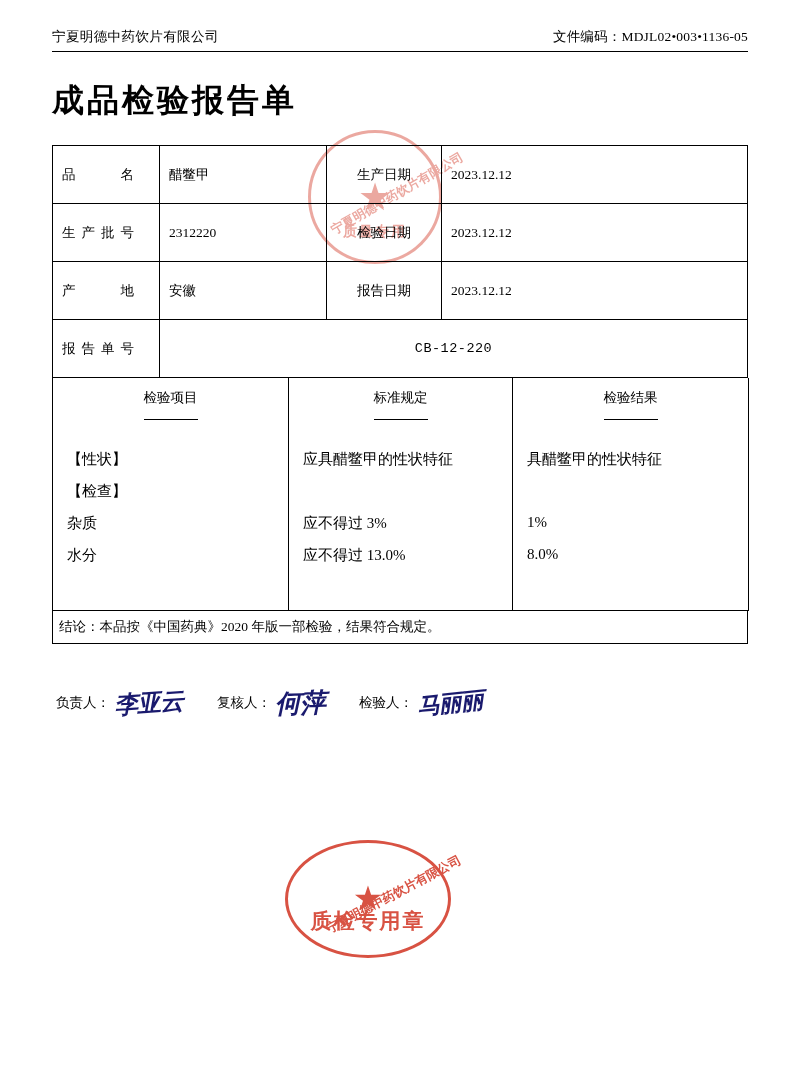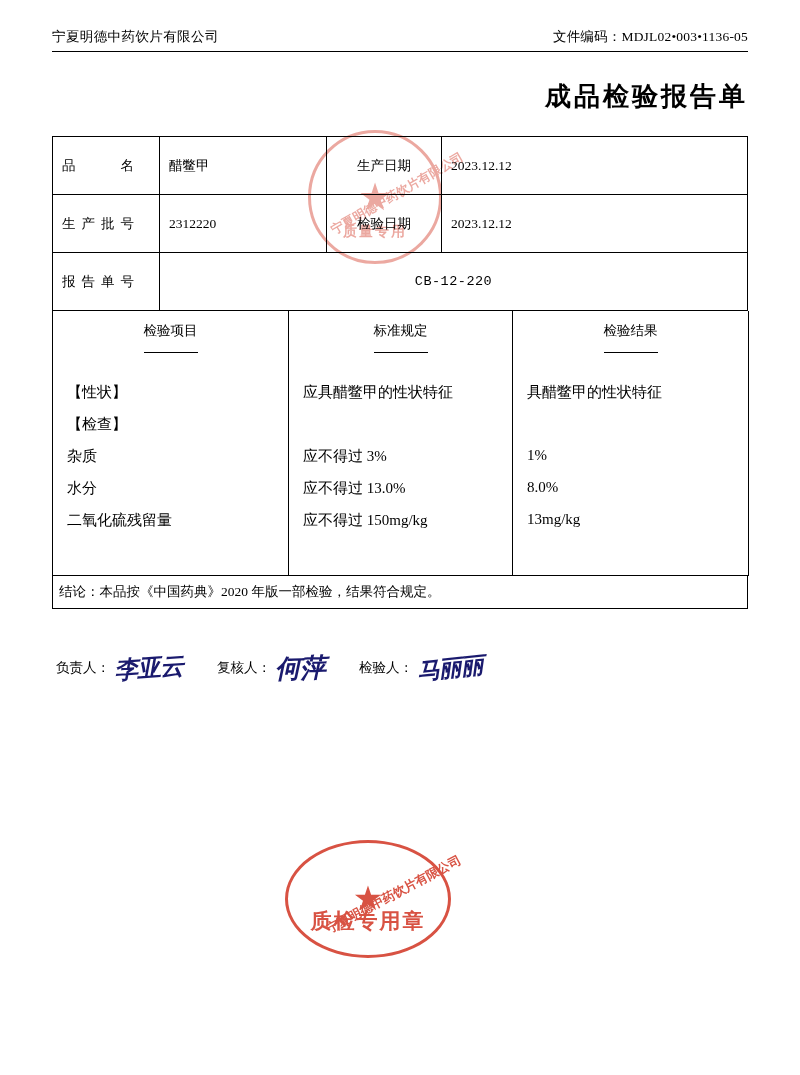--- a/index.html
+++ b/index.html
@@ -30,22 +30,22 @@
     align-items: flex-end;
     font-size: 13.5px;
     padding-bottom: 5px;
     border-bottom: 1px solid #000;
   }
   .company-name { letter-spacing: 0.4px; }
   .doc-code { letter-spacing: 0.2px; }
 
   
   .title {
-    text-align: right;
-    font-size: 26px;
+    text-align: left;
+    font-size: 32px;
     font-weight: bold;
     letter-spacing: 3px;
     margin: 27px 0 22px 0;
   }
 
   
   table.report {
     width: 100%;
     border-collapse: collapse;
     table-layout: fixed;
@@ -258,20 +258,26 @@
         <td class="lbl2">生产日期</td>
         <td class="val-b">2023.12.12</td>
       </tr>
       <tr>
         <td class="lbl"><span class="spread">生产批号</span></td>
         <td class="val-a">2312220</td>
         <td class="lbl2">检验日期</td>
         <td class="val-b">2023.12.12</td>
       </tr>
       <tr>
+        <td class="lbl"><span class="spread">产　　地</span></td>
+        <td class="val-a">安徽</td>
+        <td class="lbl2">报告日期</td>
+        <td class="val-b">2023.12.12</td>
+      </tr>
+      <tr>
         <td class="lbl reportno-label"><span class="spread">报告单号</span></td>
         <td class="reportno-value" colspan="3">CB-12-220</td>
       </tr>
     </tbody>
   </table>
 
   <table class="results">
     <colgroup>
       <col class="c1">
         <col class="c2">
@@ -303,25 +309,20 @@
       <tr>
         <td>杂质</td>
         <td>应不得过 3%</td>
         <td>1%</td>
       </tr>
       <tr>
         <td>水分</td>
         <td>应不得过 13.0%</td>
         <td>8.0%</td>
       </tr>
-      <tr>
-        <td>二氧化硫残留量</td>
-        <td>应不得过 150mg/kg</td>
-        <td>13mg/kg</td>
-      </tr>
       <tr class="filler">
         <td></td>
           <td></td>
           <td></td>
       </tr>
     </tbody>
   </table>
 
   <div class="conclusion">
     <span>结论：</span><span>本品按《中国药典》2020 年版一部检验，结果符合规定。</span>

